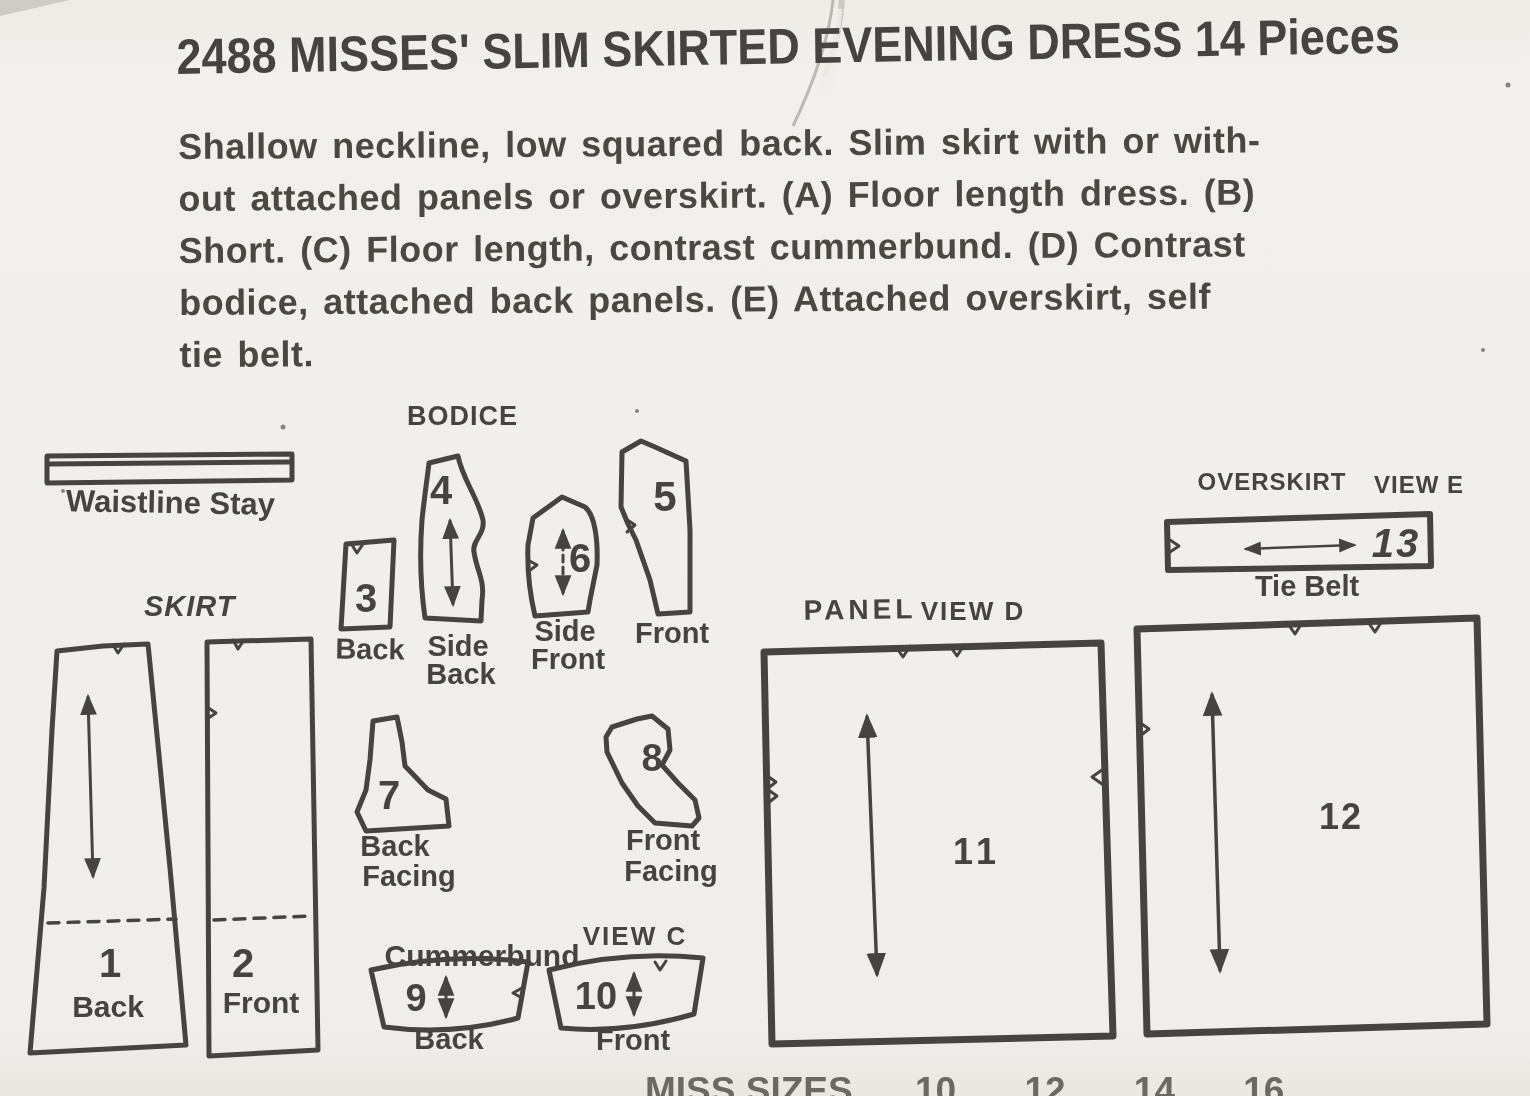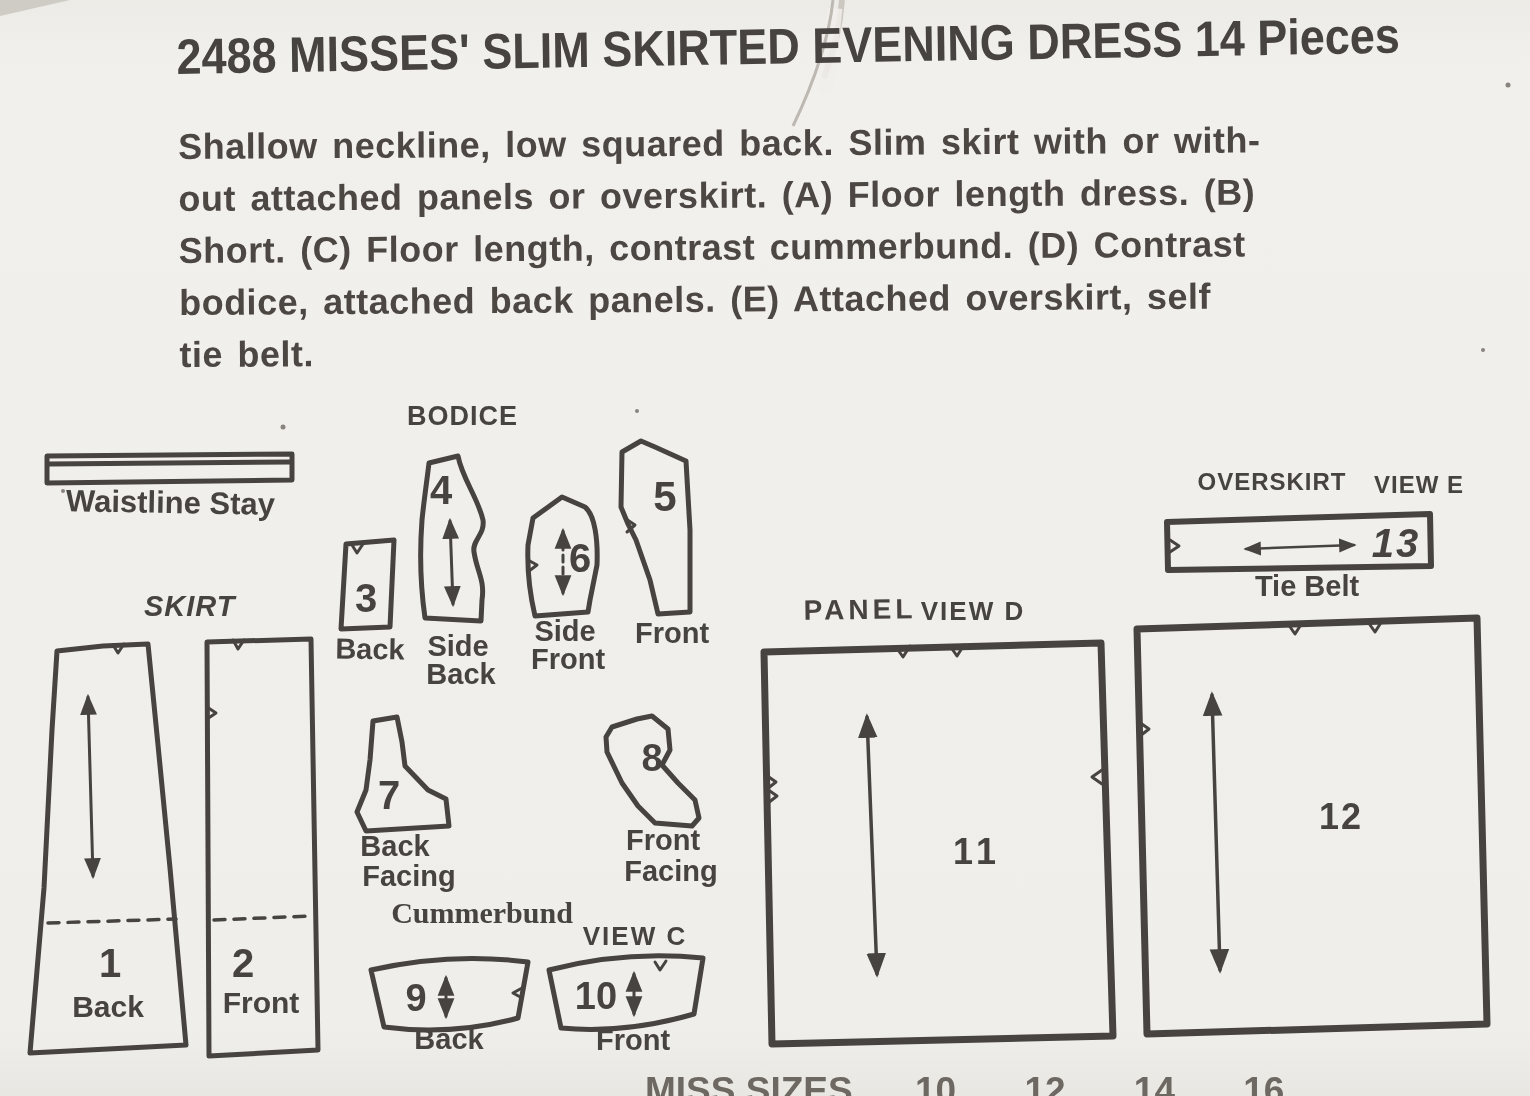--- a/index.html
+++ b/index.html
@@ -107,21 +107,21 @@
     <div>Shallow neckline, low squared back. Slim skirt with or with-</div>
     <div>out attached panels or overskirt. (A) Floor length dress. (B)</div>
     <div>Short. (C) Floor length, contrast cummerbund. (D) Contrast</div>
     <div>bodice, attached back panels. (E) Attached overskirt, self</div>
     <div>tie belt.</div>
   </div>
 
   <div class="abs b" style="left:407px;top:401px;font-size:27px;letter-spacing:1px;">BODICE</div>
   <div class="abs b" style="left:66px;top:485px;font-size:31px;transform:rotate(1deg);">Waistline Stay</div>
   <div class="abs b" style="left:144px;top:590px;font-size:29px;letter-spacing:1px;font-style:italic;">SKIRT</div>
-  <div class="lbl" style="left:482px;top:896px;font-size:30px;font-family:Liberation Serif, serif;">Cummerbund</div>
+  <div class="lbl" style="left:482px;top:939px;font-size:30px;">Cummerbund</div>
   <div class="lbl" style="left:635px;top:921px;font-size:26px;letter-spacing:2px;">VIEW C</div>
   <div class="lbl" style="left:860px;top:594px;font-size:28px;letter-spacing:4px;transform:translateX(-50%) rotate(-.8deg);">PANEL</div>
   <div class="lbl" style="left:973px;top:596px;font-size:26px;letter-spacing:2px;">VIEW D</div>
   <div class="lbl" style="left:1272px;top:468px;font-size:24px;letter-spacing:1px;">OVERSKIRT</div>
   <div class="lbl" style="left:1402px;top:471px;font-size:24px;letter-spacing:1px;margin-left:17px;">VIEW E</div>
 
   <div class="num" style="left:110px;top:941px;font-size:40px;">1</div>
   <div class="num" style="left:243px;top:941px;font-size:40px;">2</div>
   <div class="num" style="left:366px;top:576px;font-size:40px;">3</div>
   <div class="num" style="left:441px;top:468px;font-size:40px;">4</div>

